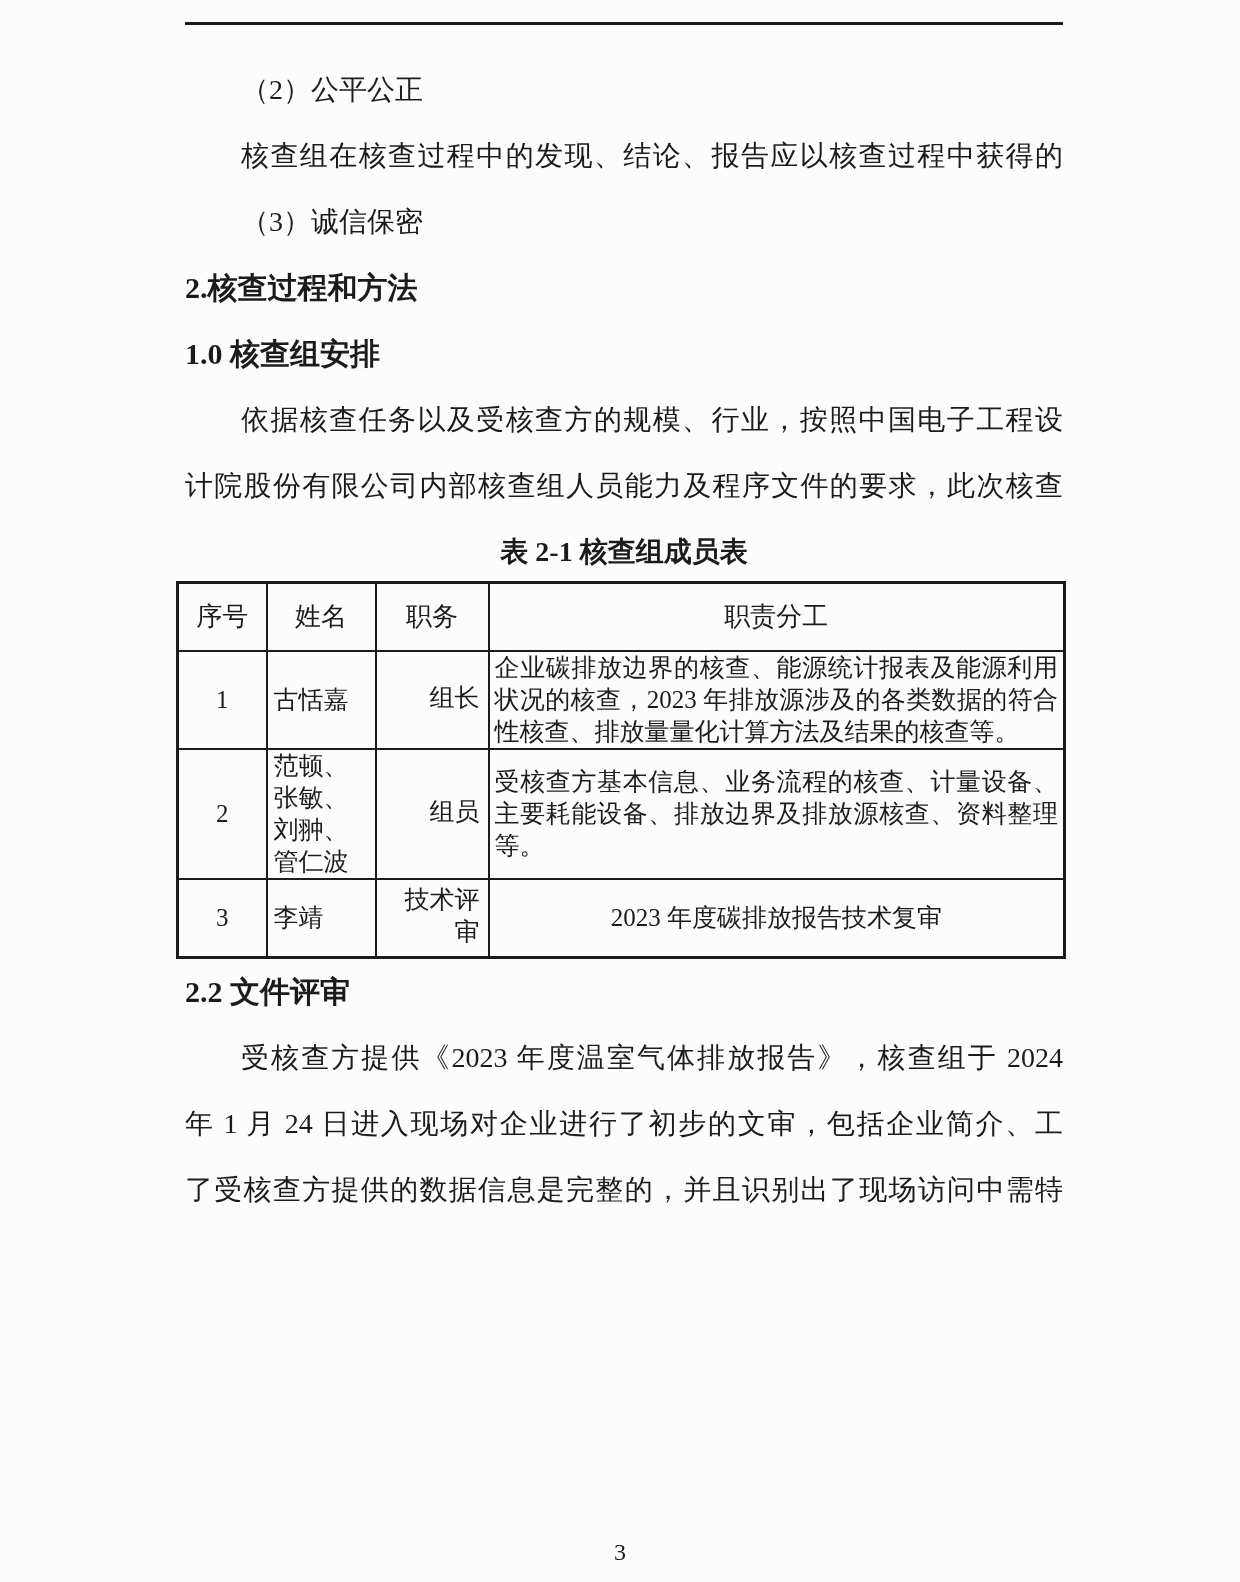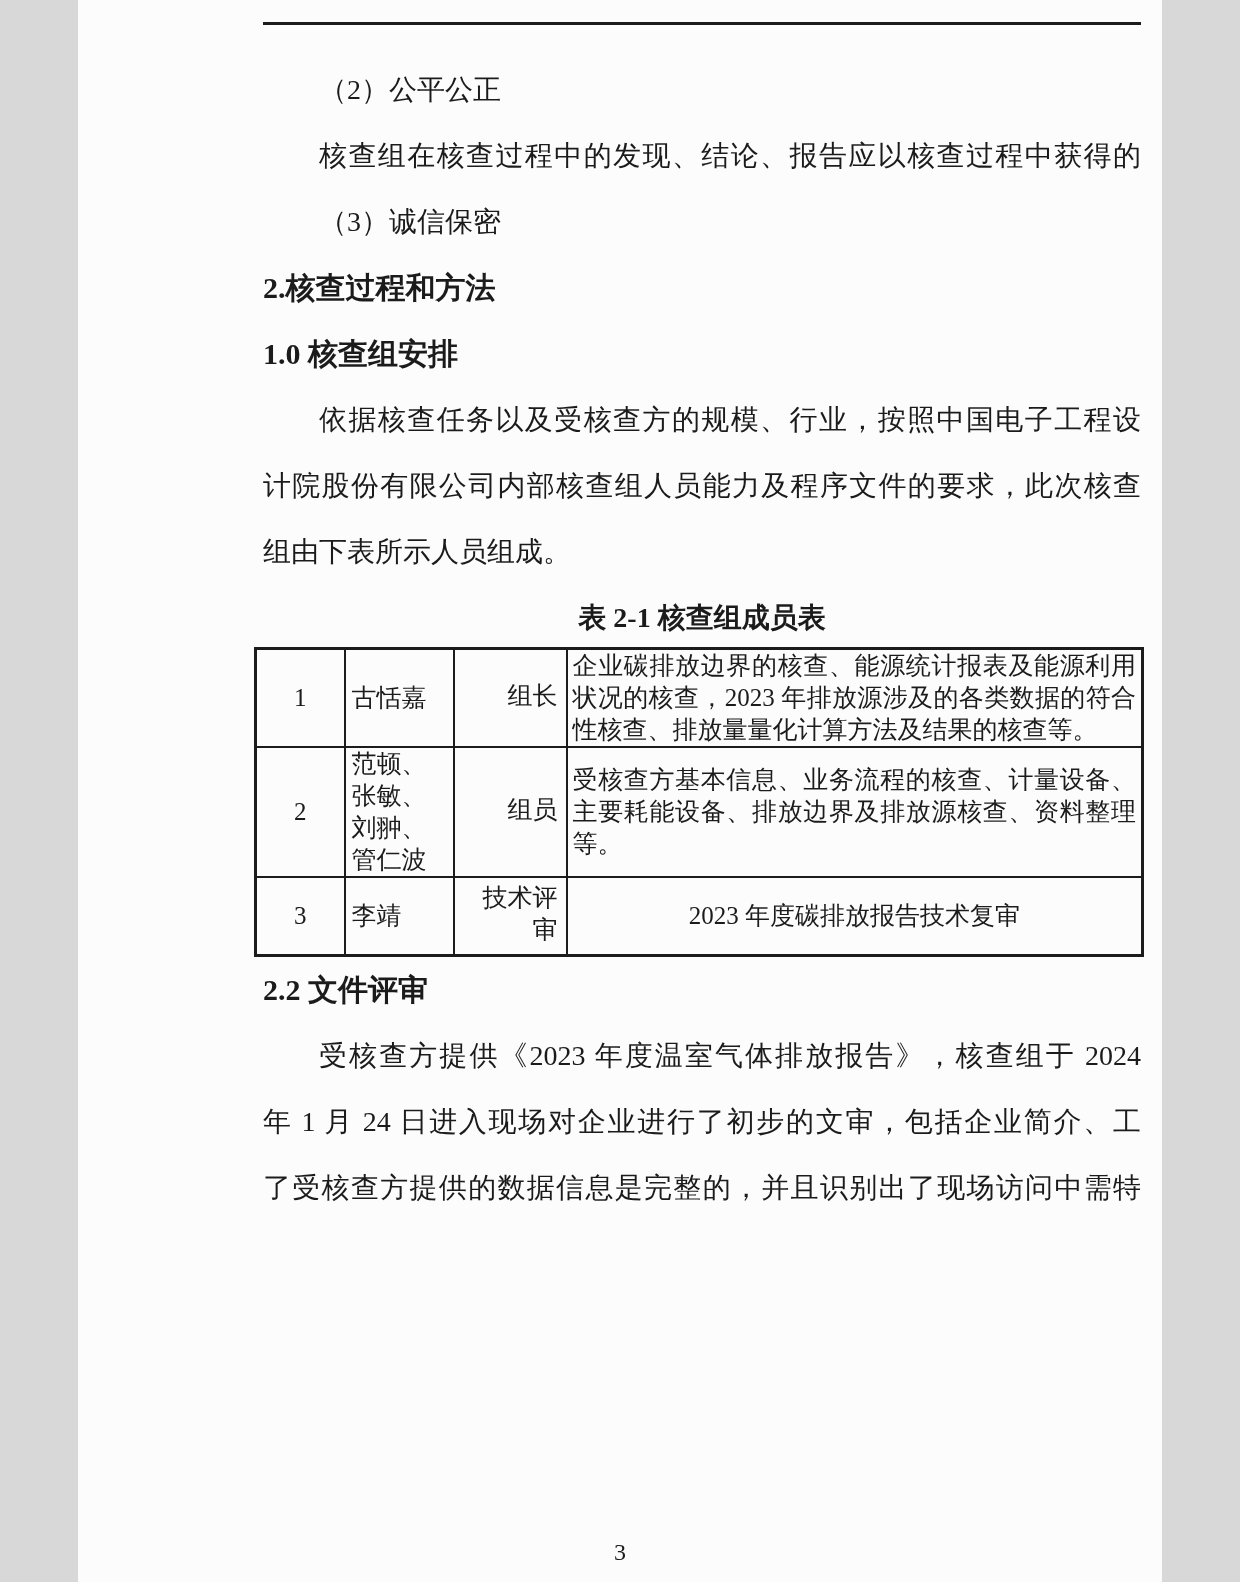--- a/index.html
+++ b/index.html
@@ -1,18 +1,18 @@
 <!DOCTYPE html>
 <html><head>
 <meta charset="utf-8">
 <style>
   html,body{margin:0;padding:0;background:#d8d8d8;}
   .page{
     position:relative;
-    width:1084px;height:1582px;
+    width:1240px;height:1582px;
     margin:0 auto;
     background:#fcfcfc;
     color:#1b1b1b;
     font-family:"Liberation Serif","DejaVu Serif",serif;
     overflow:hidden;
   }
   .rule{
     position:absolute;left:185px;top:22px;width:878px;height:3px;
     background:#1c1c1c;
   }
@@ -63,32 +63,37 @@
     <div class="ln ind">（2）公平公正</div>
     <div class="ln ind jl">核查组在核查过程中的发现、结论、报告应以核查过程中获得的</div>
 
     <div class="ln ind">（3）诚信保密</div>
 
     <div class="ln hd">2.核查过程和方法</div>
     <div class="ln hd">1.0 核查组安排</div>
 
     <div class="ln ind jl">依据核查任务以及受核查方的规模、行业，按照中国电子工程设</div>
     <div class="ln jl">计院股份有限公司内部核查组人员能力及程序文件的要求，此次核查</div>
-    <div class="ln">组由下表所示人员组成。</div>
 
     <div class="ln cap">表 2-1 核查组成员表</div>
 
     <table class="team">
       <colgroup>
         <col class="col-no">
         <col class="col-name">
         <col class="col-role">
         <col class="col-duty">
       </colgroup>
       <tbody>
+        <tr>
+          <th>序号</th>
+          <th>姓名</th>
+          <th>职务</th>
+          <th>职责分工</th>
+        </tr>
         <tr class="rA">
           <td class="c">1</td>
           <td class="name">古恬嘉</td>
           <td class="role">组长</td>
           <td class="duty">企业碳排放边界的核查、能源统计报表及能源利用状况的核查，2023 年排放源涉及的各类数据的符合性核查、排放量量化计算方法及结果的核查等。</td>
         </tr>
         <tr class="rB">
           <td class="c">2</td>
           <td class="name">范顿、张敏、刘翀、管仁波</td>
           <td class="role">组员</td>

